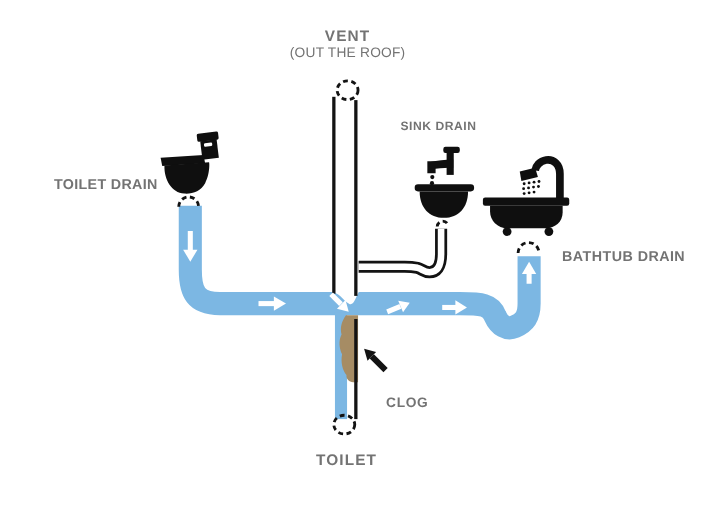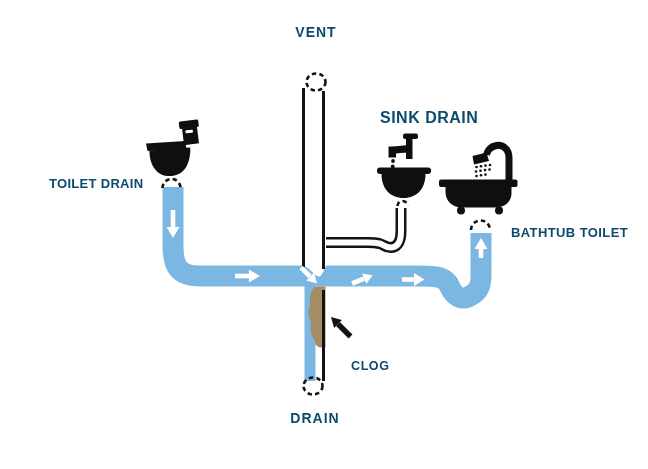--- a/index.html
+++ b/index.html
@@ -1,27 +1,27 @@
 <!DOCTYPE html>
 <html><head>
 <meta charset="utf-8">
 <style>
   html,body{margin:0;padding:0;background:#ffffff;}
   .stage{
     position:relative;width:648px;height:469px;background:#ffffff;overflow:hidden;
     font-family:"Liberation Sans", sans-serif;color:#141414;
   }
   .stage svg{position:absolute;left:0;top:0;}
-  .lbl{position:absolute;font-weight:bold;color:#0c4a6e;white-space:nowrap;}
+  .lbl{position:absolute;font-weight:bold;color:#737373;white-space:nowrap;}
   .lbl.sub{font-weight:normal;}
   .center{text-align:center;}
   .vent-title   {left:252px;top:24px;width:128px;font-size:14px;letter-spacing:1px;}
   .vent-sub     {left:242px;top:41px;width:148px;font-size:12.5px;letter-spacing:0.2px;}
-  .sink-lbl     {left:364px;top:109px;font-size:16px;letter-spacing:0.5px;margin-left:16px;}
-  .toilet-lbl   {left:49px;top:176px;font-size:13px;letter-spacing:0.3px;}
+  .sink-lbl     {left:364px;top:109px;font-size:11px;letter-spacing:0.5px;}
+  .toilet-lbl   {left:49px;top:160px;font-size:13px;letter-spacing:0.3px;}
   .bathtub-lbl  {left:511px;top:225px;font-size:13px;letter-spacing:0.4px;}
   .clog-lbl     {left:351px;top:334px;font-size:12.5px;letter-spacing:0.6px;margin-top:25px;}
   .drain-title  {left:251px;top:410px;width:128px;font-size:14px;letter-spacing:1px;}
   .drain-sub    {left:241px;top:426px;width:148px;font-size:12.5px;letter-spacing:0.2px;}
 </style>
 </head>
 <body>
 
 <div class="stage">
 
@@ -126,20 +126,21 @@
           <circle cx="485.5" cy="174.6" r="1.3"></circle>
       </g>
       <rect x="439" y="179.5" width="78.5" height="7.5" rx="2"></rect>
       <path d="M445.5,187 L511.5,187 L511.5,193 C511.5,201.5 505,207.5 496,207.5 L461.5,207.5 C452,207.5 445.5,200.5 445.5,192 Z"></path>
       <circle cx="461" cy="210.5" r="4"></circle>
       <circle cx="499" cy="210.5" r="4"></circle>
     </g>
   </svg>
 
   <div class="lbl center vent-title">VENT</div>
+  <div class="lbl sub center vent-sub">(OUT THE ROOF)</div>
 
   <div class="lbl sink-lbl">SINK DRAIN</div>
   <div class="lbl toilet-lbl">TOILET DRAIN</div>
-  <div class="lbl bathtub-lbl">BATHTUB TOILET</div>
+  <div class="lbl bathtub-lbl">BATHTUB DRAIN</div>
   <div class="lbl clog-lbl">CLOG</div>
 
-  <div class="lbl center drain-title">DRAIN</div>
+  <div class="lbl center drain-title">TOILET</div>
 </div>
 
 </body></html>

